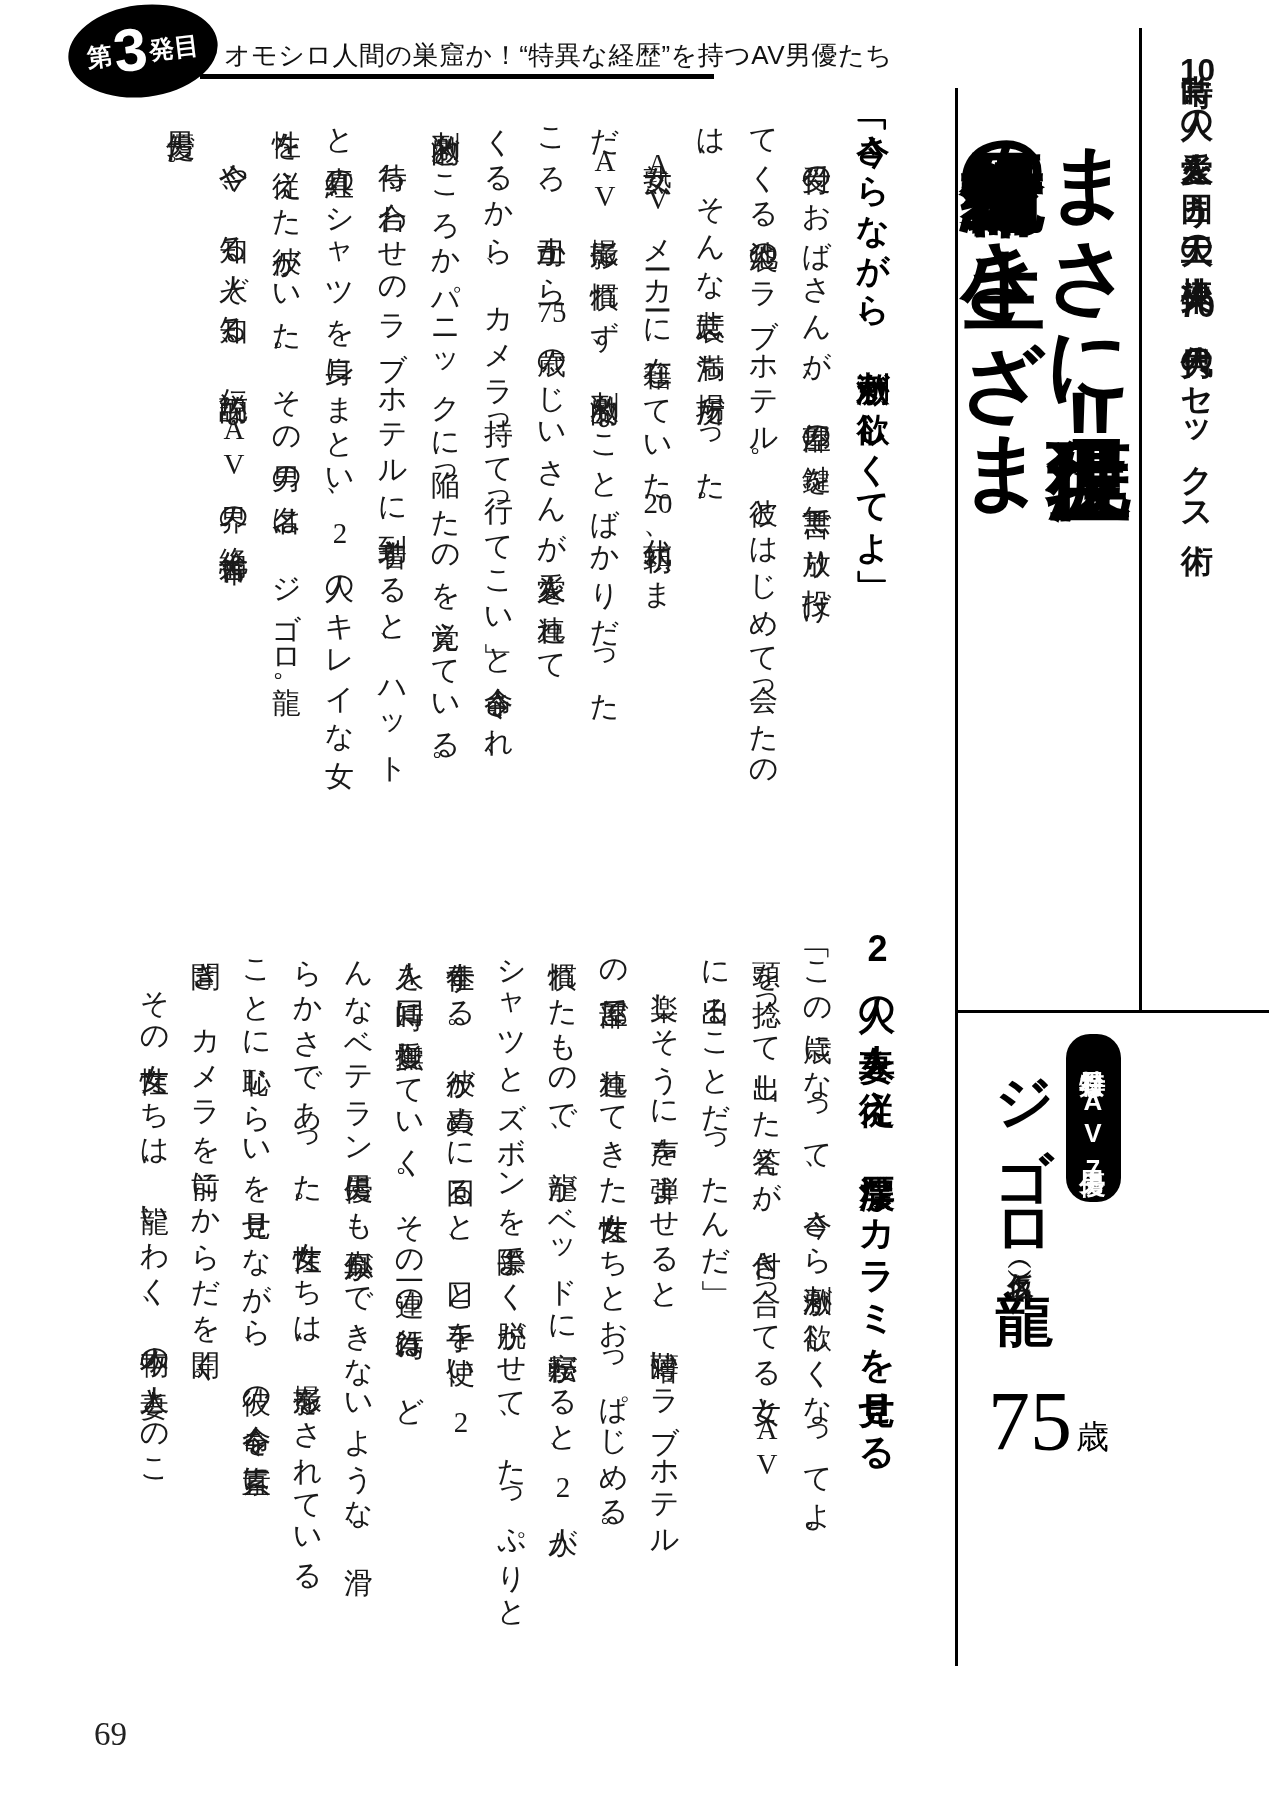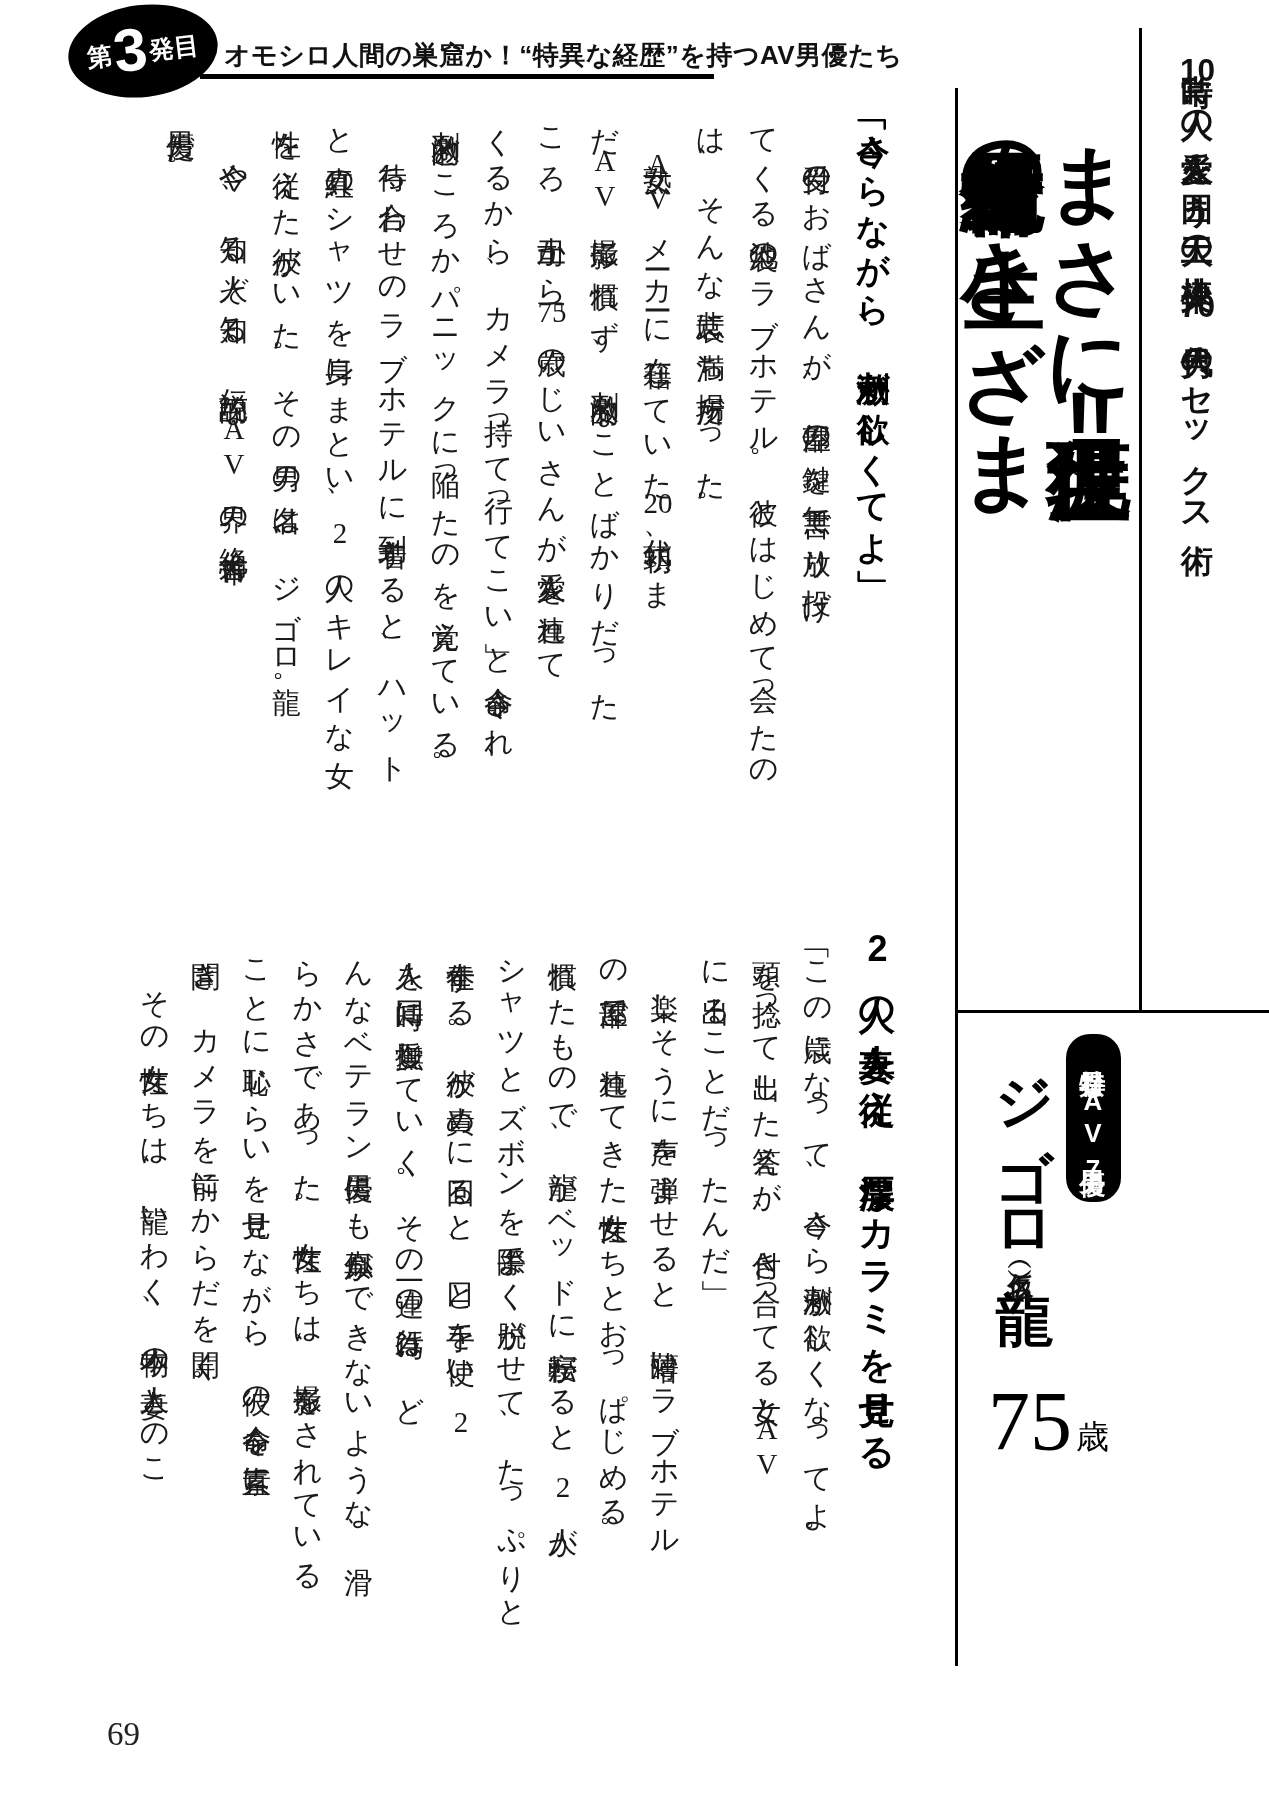--- a/index.html
+++ b/index.html
@@ -13,21 +13,21 @@
     position:absolute;left:68px;top:5px;width:150px;height:92px;
     background:#000;border-radius:50%;transform:rotate(-7deg);
     display:flex;align-items:center;justify-content:center;color:#fff;
     font-family:"Liberation Sans","DejaVu Sans",sans-serif;font-weight:bold;z-index:3;
   }
   .series-badge .sm{font-size:25px;}
   .series-badge .lg{font-size:60px;line-height:1;margin:0 2px 4px 2px;}
   .header-title{
     position:absolute;left:224px;top:38px;
     font-family:"Liberation Sans","DejaVu Sans",sans-serif;
-    font-weight:bold;font-size:26px;letter-spacing:0.5px;white-space:nowrap;z-index:2;
+    font-weight:normal;font-size:26px;letter-spacing:0.5px;white-space:nowrap;z-index:2;
   }
   .header-underline{position:absolute;left:200px;top:74px;width:514px;height:5px;background:#000;}
   
   .vline1{position:absolute;left:1139px;top:28px;width:3px;height:984px;background:#000;}
   .vline2{position:absolute;left:955px;top:88px;width:3px;height:1578px;background:#000;}
   .hline {position:absolute;left:955px;top:1010px;width:314px;height:3px;background:#000;}
   
   .vt{writing-mode:vertical-rl;text-orientation:upright;}
   .tcy{text-combine-upright:all;}
   
@@ -78,21 +78,21 @@
     font-family:"Liberation Serif","DejaVu Serif",serif;font-size:29px;
   }
   .vbody.b1{left:154px;top:108px;height:752px;width:689px;}
   .vbody.b2{left:129px;top:940px;height:720px;width:714px;}
   .vbody.b1 .vcol{line-height:53px;letter-spacing:3.5px;}
   .vbody.b2 .vcol{line-height:51px;letter-spacing:2.3px;}
   .vcol{height:100%;}
   
   .page-number{
     position:absolute;left:94px;top:1716px;
-    font-family:"Liberation Serif","DejaVu Serif",serif;font-size:33px;color:#222;margin-left:13px;
+    font-family:"Liberation Serif","DejaVu Serif",serif;font-size:33px;color:#222;
   }
 </style>
 </head>
 <body>
 
 <div class="page">
 
   <div class="series-badge">
     <span class="sm">第</span>
     <span class="lg">3</span>

